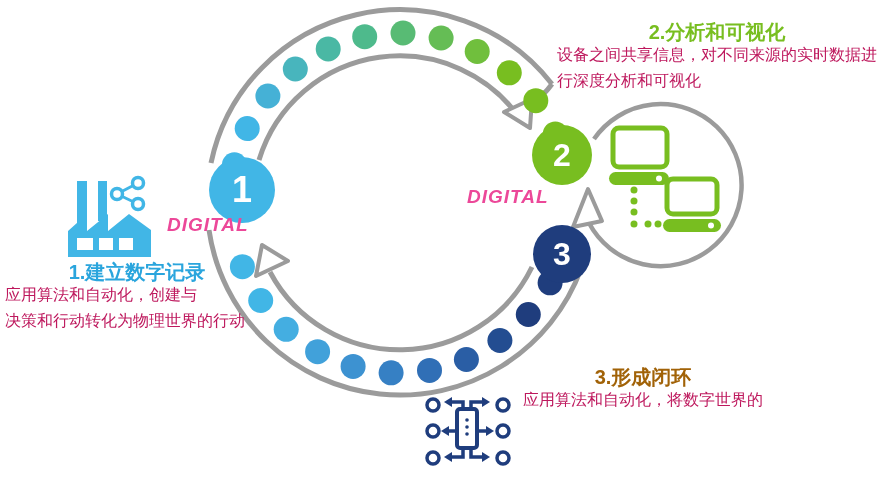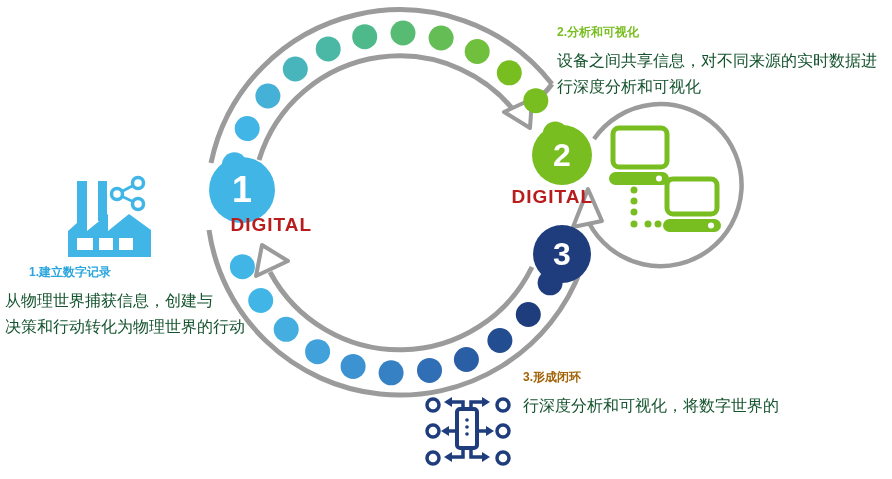--- a/index.html
+++ b/index.html
@@ -2,24 +2,24 @@
 <html><head>
 <meta charset="utf-8">
 <style>
   html,body{margin:0;padding:0;background:#fff;}
   #canvas{position:relative;width:892px;height:479px;background:#fff;overflow:hidden;
           font-family:"Liberation Sans","DejaVu Sans",sans-serif;}
   #diagram-svg{position:absolute;left:0;top:0;z-index:1;}
   .overlay{position:absolute;z-index:2;}
   .stage{border-radius:50%;display:flex;align-items:center;justify-content:center;
          color:#fff;font-weight:bold;}
-  .stage-label{font-weight:bold;color:#b91c1c;text-align:right;letter-spacing:1px;font-size:19px;}
+  .stage-label{font-weight:bold;color:#ec4899;text-align:left;letter-spacing:1px;font-size:19px;font-style:italic;}
   .step-block{position:absolute;z-index:2;}
-  .step-heading{font-size:12px;font-weight:bold;line-height:20px;}
-  .step-body{font-size:16px;color:#14532d;line-height:26px;margin-top:6px;white-space:nowrap;}
+  .step-heading{font-size:20px;font-weight:bold;line-height:20px;text-align:center;}
+  .step-body{font-size:16px;color:#be185d;line-height:26px;margin-top:0;white-space:nowrap;}
 </style>
 </head>
 <body>
 
 <div id="canvas">
 
   <svg id="diagram-svg" width="892" height="479" viewBox="0 0 892 479">
 
     <path d="M594,139 A81,81 0 1,1 589,223" fill="none" stroke="#9b9b9b" stroke-width="4.5"></path>
     <polygon points="588,189 602,221 573,227" fill="#fff" stroke="#9b9b9b" stroke-width="4" stroke-linejoin="round"></polygon>
@@ -131,33 +131,33 @@
   <div class="overlay stage" style="left: 533px; top: 225px; width: 58px; height: 58px; font-size: 32px; background: rgb(31, 61, 125);">
     <span>3</span>
   </div>
 
   <div class="overlay stage-label" style="left:167px;top:214px;width:145px;">DIGITAL</div>
   <div class="overlay stage-label" style="left:467px;top:186px;width:126px;">DIGITAL</div>
 
   <div class="step-block" style="left:5px;top:262px;">
     <div class="step-heading" style="color: rgb(42, 165, 221); margin-left: 24px;">1.建立数字记录</div>
     <div class="step-body">
-      <div>从物理世界捕获信息，创建与</div>
+      <div>应用算法和自动化，创建与</div>
       <div>决策和行动转化为物理世界的行动</div>
     </div>
   </div>
 
   <div class="step-block" style="left:557px;top:22px;">
     <div class="step-heading" style="color: rgb(120, 190, 32);">2.分析和可视化</div>
     <div class="step-body">
       <div>设备之间共享信息，对不同来源的实时数据进</div>
       <div>行深度分析和可视化</div>
     </div>
   </div>
 
   <div class="step-block" style="left:523px;top:367px;">
     <div class="step-heading" style="color: #a16207;">3.形成闭环</div>
     <div class="step-body">
-      <div>行深度分析和可视化，将数字世界的</div>
+      <div>应用算法和自动化，将数字世界的</div>
     </div>
   </div>
 
 </div>
 
 </body></html>

